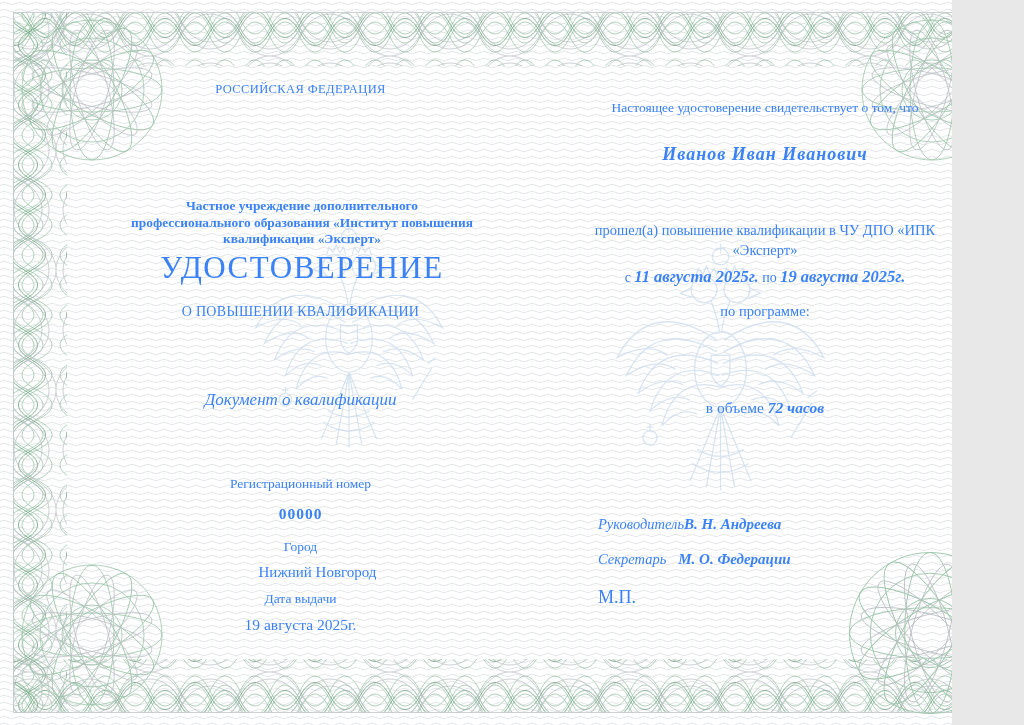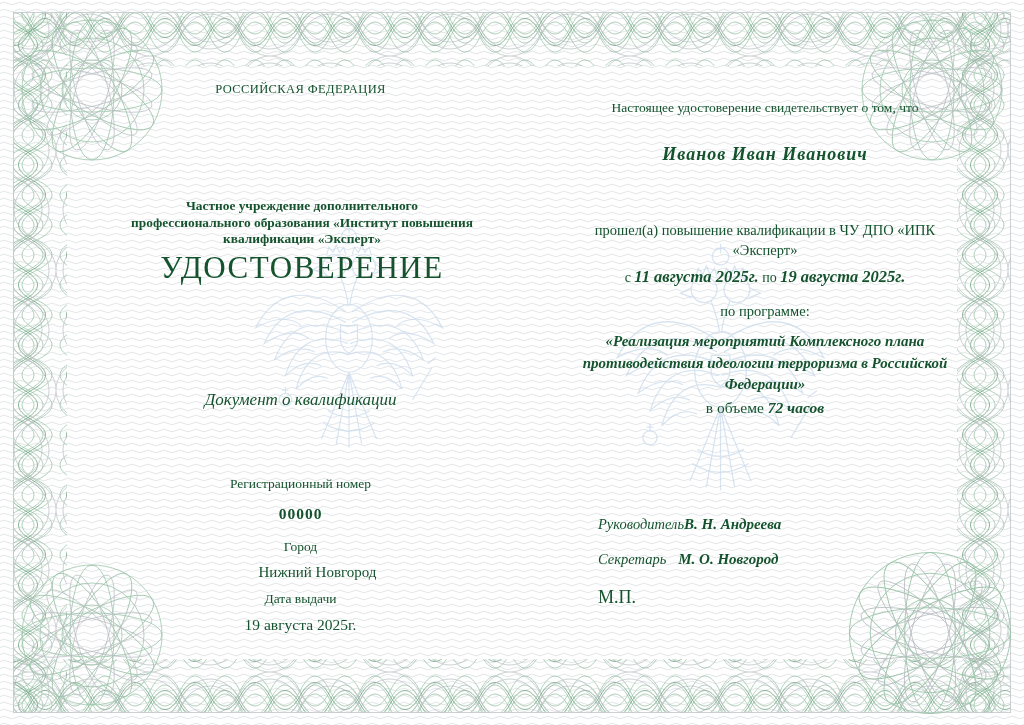--- a/index.html
+++ b/index.html
@@ -1,18 +1,18 @@
 <!DOCTYPE html>
 <html><head>
 <meta charset="utf-8">
 <style>
   html,body{margin:0;padding:0;background:#e8e8e8;}
   .page{
-    position:relative;width:1024px;height:725px;background:#ffffff;
-    overflow:hidden;font-family:"Liberation Serif","DejaVu Serif",serif;color:#14532d;
+    position:relative;width:952px;height:725px;background:#ffffff;
+    overflow:hidden;font-family:"Liberation Serif","DejaVu Serif",serif;color:#3b82f6;
   }
   svg.deco{position:absolute;left:0;top:0;pointer-events:none;}
   .tb{position:absolute;text-align:center;line-height:1.25;}
   
   .country{left:128px;top:82px;width:345px;font-size:12.5px;letter-spacing:.4px;}
   .org{left:118px;top:150px;width:368px;font-size:13.4px;font-weight:bold;line-height:16.5px;white-space:pre-line;margin-top:48px;}
   .doc-title{left:118px;top:249px;width:368px;font-size:31px;letter-spacing:1.5px;}
   .doc-subtitle{left:128px;top:303px;width:345px;font-size:14px;letter-spacing:.3px;}
   .doc-class{left:128px;top:389px;width:345px;font-size:17px;font-style:italic;}
   .reg-label{left:128px;top:476px;width:345px;font-size:13.5px;}
@@ -151,20 +151,21 @@
   </svg>
 
   <div class="tb country">РОССИЙСКАЯ ФЕДЕРАЦИЯ</div>
 
   <div class="tb org">Частное учреждение дополнительного
 профессионального образования «Институт повышения
 квалификации «Эксперт»</div>
 
   <div class="tb doc-title">УДОСТОВЕРЕНИЕ</div>
 
+  <div class="tb doc-subtitle">О ПОВЫШЕНИИ КВАЛИФИКАЦИИ</div>
 
   <div class="tb reg-label">Регистрационный номер</div>
 
   <div class="tb doc-class">Документ о квалификации</div>
   <div class="tb reg-number">00000</div>
 
   <div class="tb city-label">Город</div>
   <div class="tb city">Нижний Новгород</div>
 
   <div class="tb date-label">Дата выдачи</div>
@@ -179,33 +180,30 @@
 
   <div class="tb period">
     <span>с</span>
     <b>11 августа 2025г.</b>
     <span>по</span>
     <b>19 августа 2025г.</b>
   </div>
 
   <div class="tb program-label">по программе:</div>
 
-  <div class="tb program">«Реализация мероприятий Комплексного плана
-противодействия идеологии терроризма в Российской
-Федерации»</div>
 
   <div class="tb volume">
     <span>в объеме</span>
     <b>72 часов</b>
   </div>
 
   <div class="sig-row r1">
     <span class="sig-role">Руководитель</span>
     <span class="sig-name">В. Н. Андреева</span>
   </div>
   <div class="sig-row r2">
     <span class="sig-role">Секретарь</span>
-    <span class="sig-name">М. О. Новгород</span>
+    <span class="sig-name">М. О. Федерации</span>
   </div>
 
   <div class="stamp">М.П.</div>
 
 </div>
 
 </body></html>

